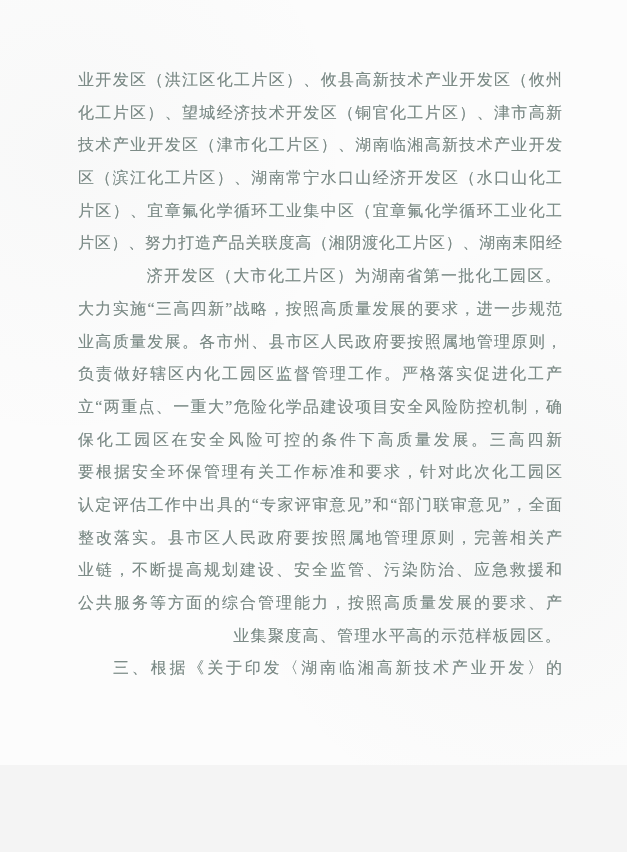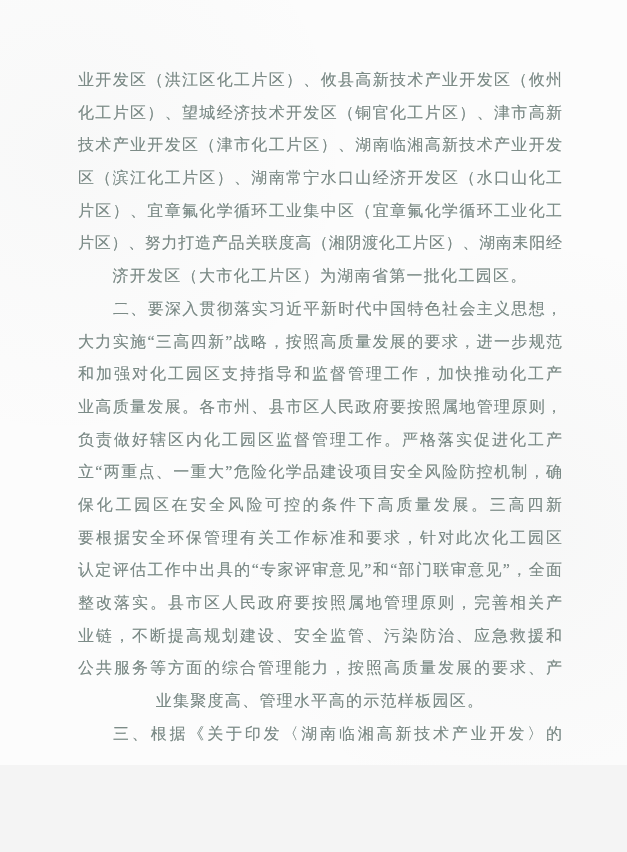--- a/index.html
+++ b/index.html
@@ -44,39 +44,37 @@
     text-align: justify;
     text-align-last: justify;
     text-justify: inter-character;
   }
   
   .ln.i {
     padding-left: 35px;
   }
   
   .ln.e {
-    text-align: center;
+    text-align: right;
     letter-spacing: 1.3px;
   }
 </style>
 </head>
 <body>
 
 <div class="page">
   <div class="textblock">
     <div class="ln j">业开发区（洪江区化工片区）、攸县高新技术产业开发区（攸州</div>
     <div class="ln j">化工片区）、望城经济技术开发区（铜官化工片区）、津市高新</div>
     <div class="ln j">技术产业开发区（津市化工片区）、湖南临湘高新技术产业开发</div>
     <div class="ln j">区（滨江化工片区）、湖南常宁水口山经济开发区（水口山化工</div>
     <div class="ln j">片区）、宜章氟化学循环工业集中区（宜章氟化学循环工业化工</div>
     <div class="ln j">片区）、努力打造产品关联度高（湘阴渡化工片区）、湖南耒阳经</div>
     <div class="ln e">济开发区（大市化工片区）为湖南省第一批化工园区。</div>
-    <div class="ln j i">二、要深入贯彻落实习近平新时代中国特色社会主义思想，</div>
     <div class="ln j">大力实施“三高四新”战略，按照高质量发展的要求，进一步规范</div>
-    <div class="ln j">和加强对化工园区支持指导和监督管理工作，加快推动化工产</div>
     <div class="ln j">业高质量发展。各市州、县市区人民政府要按照属地管理原则，</div>
     <div class="ln j">负责做好辖区内化工园区监督管理工作。严格落实促进化工产</div>
     <div class="ln j">立“两重点、一重大”危险化学品建设项目安全风险防控机制，确</div>
     <div class="ln j">保化工园区在安全风险可控的条件下高质量发展。三高四新</div>
     <div class="ln j">要根据安全环保管理有关工作标准和要求，针对此次化工园区</div>
     <div class="ln j">认定评估工作中出具的“专家评审意见”和“部门联审意见”，全面</div>
     <div class="ln j">整改落实。县市区人民政府要按照属地管理原则，完善相关产</div>
     <div class="ln j">业链，不断提高规划建设、安全监管、污染防治、应急救援和</div>
     <div class="ln j">公共服务等方面的综合管理能力，按照高质量发展的要求、产</div>
     <div class="ln e">业集聚度高、管理水平高的示范样板园区。</div>

